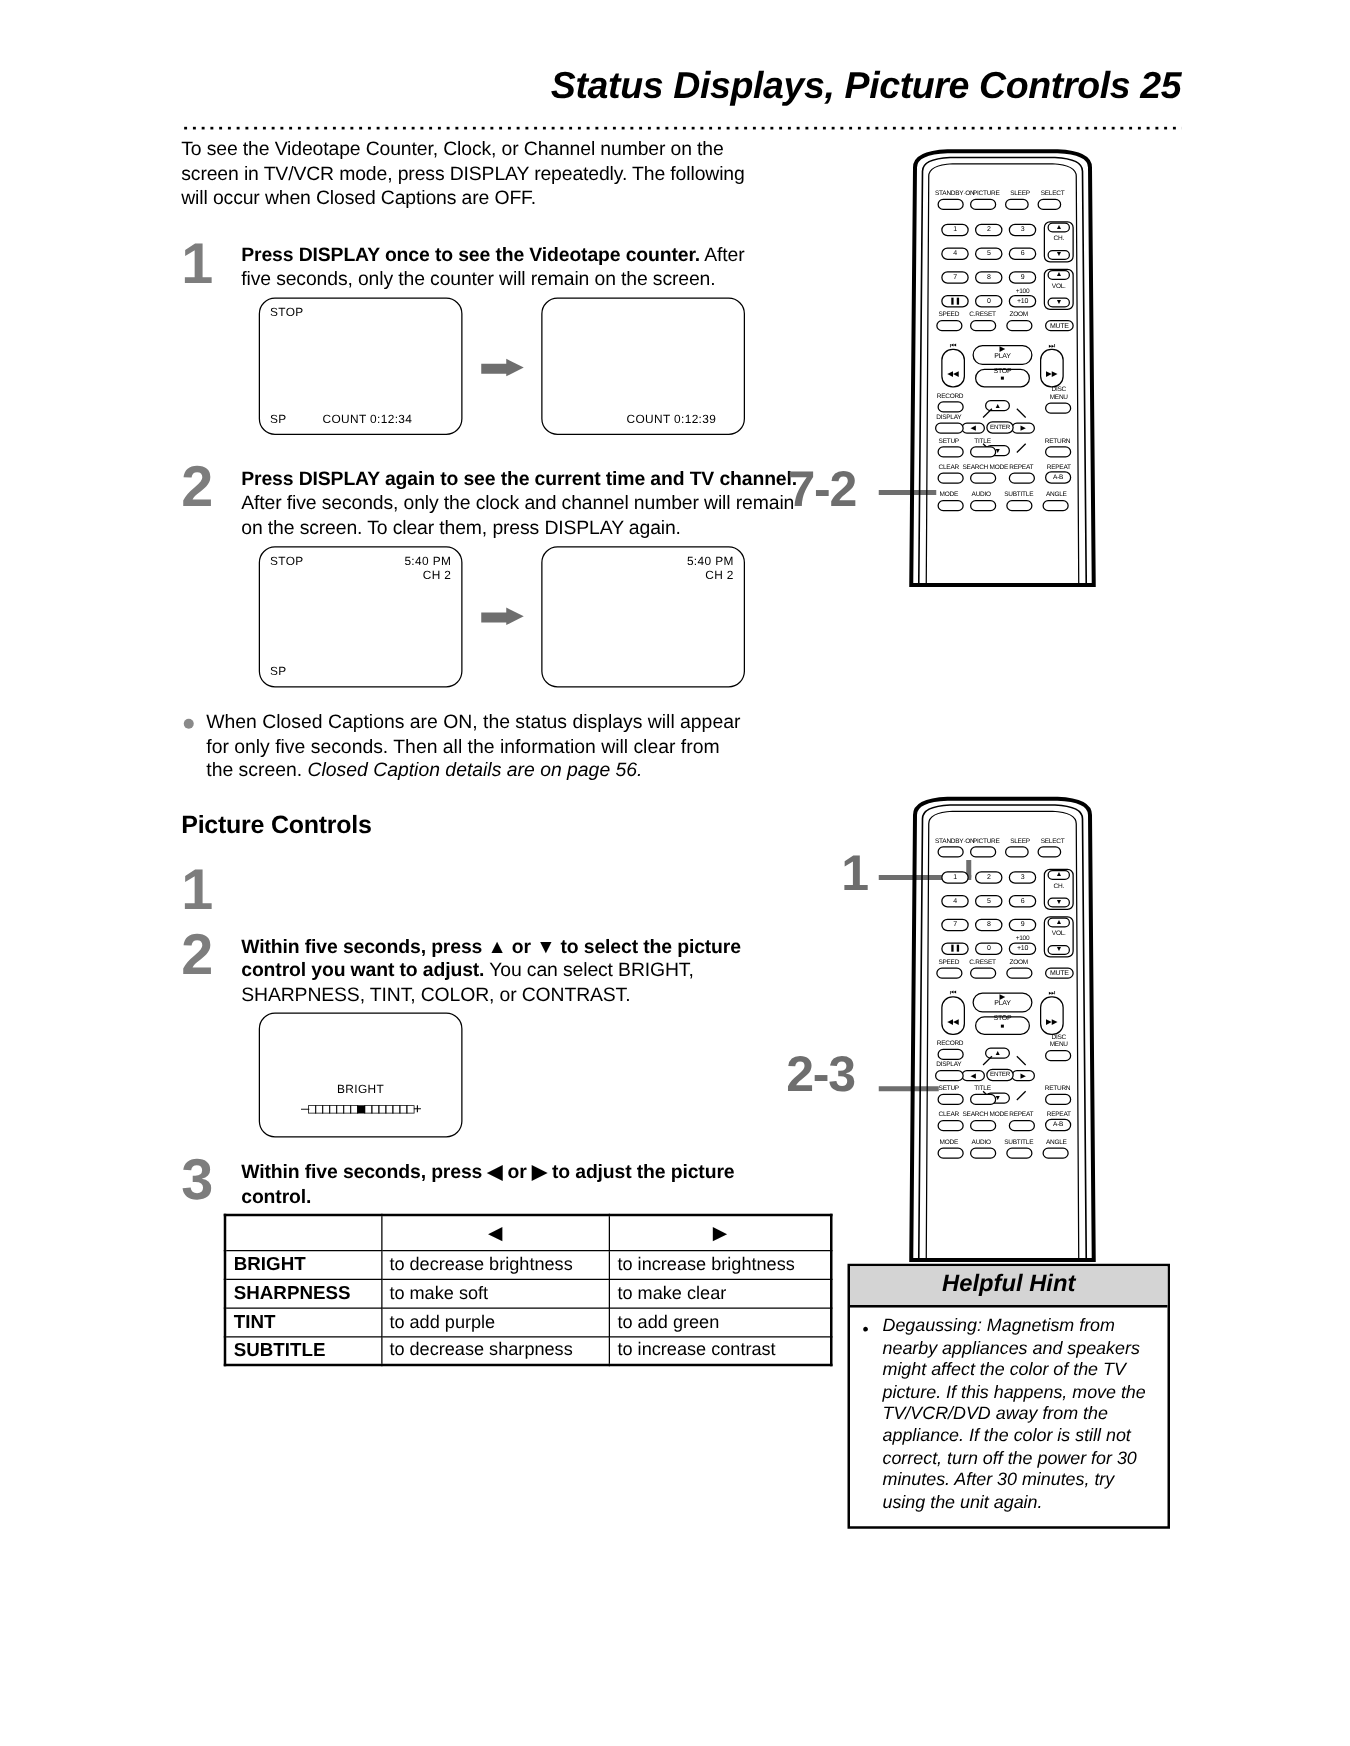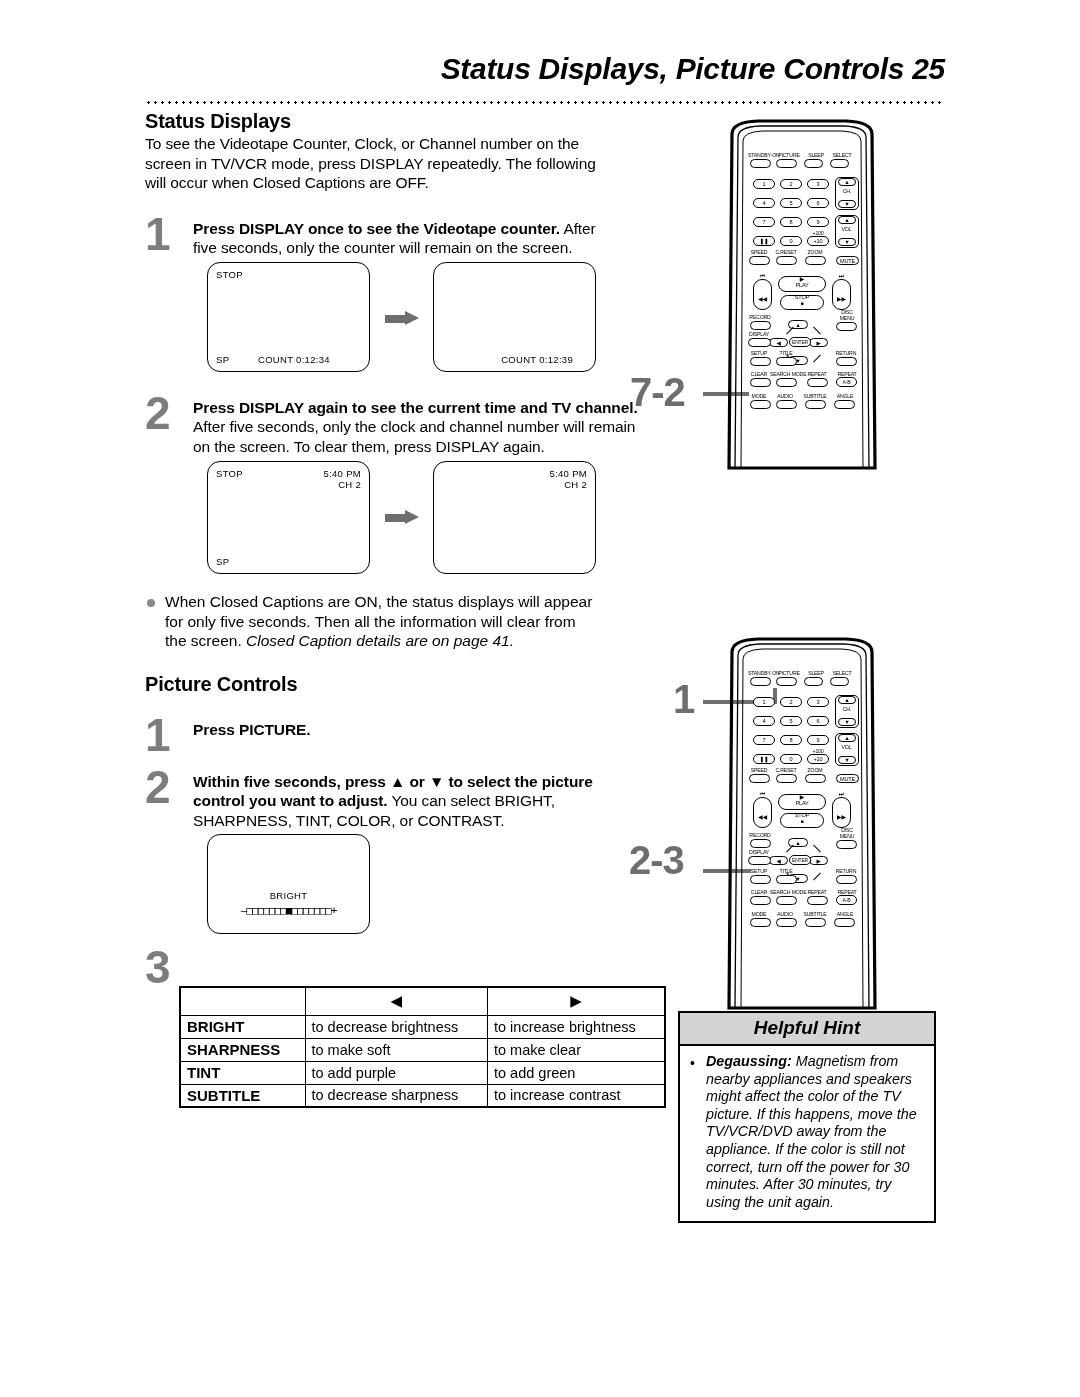--- a/index.html
+++ b/index.html
@@ -108,21 +108,21 @@
     background:#d4d4d4; border-bottom:2.5px solid #000;
     text-align:center; font-size:19px; font-weight:bold; font-style:italic;
     padding:4px 0 5px 0;
   }
   #hint-body { padding:7px 10px 10px 10px; position:relative; }
   #hint-body .bdot { position:absolute; left:10px; top:9px; font-size:14px; }
   #hint-body p {
     margin:0 0 0 16px; font-size:14.3px; line-height:17.6px;
     font-style:italic;
   }
-  #hint-body b { font-weight:bold; }
+  #hint-body b { font-weight:normal; }
 
   
   .callout-num {
     position:absolute; font-size:40px; font-weight:bold; color:#6e6e6e;
     line-height:40px; letter-spacing:-1px;
   }
   .callout-line { position:absolute; background:#6e6e6e; height:4px; }
   .callout-vline { position:absolute; background:#6e6e6e; width:4px; }
 
   
@@ -130,21 +130,20 @@
   .remote svg { display:block; }
 </style>
 </head>
 <body>
 
 <div id="page-title">Status Displays, Picture Controls  25</div>
 <div id="dotted-rule"></div>
 
 <div id="left-col">
 
-  <h2 class="section-head">Status Displays</h2>
   <p class="body-text" style="width:460px;">To see the Videotape Counter, Clock, or Channel number on the screen in TV/VCR mode, press DISPLAY repeatedly. The following will occur when Closed Captions are OFF.</p>
 
   <div class="step" style="margin-top:26px;">
     <div class="step-num">1</div>
     <div class="step-body" style="width:415px;">
       <p><span class="lead">Press DISPLAY once to see the Videotape counter.</span><span> After five seconds, only the counter will remain on the screen.</span></p>
     </div>
   </div>
 
   <div class="tv-row" style="height:120px; margin-top:4px;">
@@ -181,48 +180,48 @@
         <div class="head"></div>
     </div>
     <div class="tv" style="left:288px; top:0; width:163px; height:113px;">
       <span class="tr">5:40 PM</span>
       <span class="tr2">CH 2</span>
     </div>
   </div>
 
   <div class="note" style="margin-top:6px; width:452px;">
     <div class="dot"></div>
-    <p><span>When Closed Captions are ON, the status displays will appear for only five seconds. Then all the information will clear from the screen. </span><i>Closed Caption details are on page 41.</i></p>
+    <p><span>When Closed Captions are ON, the status displays will appear for only five seconds. Then all the information will clear from the screen. </span><i>Closed Caption details are on page 56.</i></p>
   </div>
 
   <h2 class="section-head" style="margin-top:22px;">Picture Controls</h2>
 
   <div class="step" style="margin-top:24px;">
     <div class="step-num">1</div>
-    <div class="step-body">
-      <p><span class="lead">Press PICTURE.</span></p>
-    </div>
   </div>
 
   <div class="step" style="margin-top:22px;">
     <div class="step-num">2</div>
     <div class="step-body" style="width:450px;">
       <p><span class="lead">Within five seconds, press ▲ or ▼ to select the picture control you want to adjust.</span><span> You can select BRIGHT, SHARPNESS, TINT, COLOR, or CONTRAST.</span></p>
     </div>
   </div>
 
   <div class="tv-row" style="height:108px; margin-top:4px;">
     <div class="tv" style="left:62px; top:0; width:163px; height:100px;">
       <span class="ctr-label">BRIGHT</span>
       <span class="ctr-bar">–□□□□□□□■□□□□□□□+</span>
     </div>
   </div>
 
   <div class="step" style="margin-top:10px;">
     <div class="step-num">3</div>
+    <div class="step-body" style="width:450px;">
+      <p><span class="lead">Within five seconds, press ◀ or ▶ to adjust the picture control.</span></p>
+    </div>
   </div>
 
   <table class="ctrl-table" style="margin-left:34px;">
     <tbody id="ctrl-table-body">
         <tr class="head">
           <td class="hdr-blank"></td>
           <td class="arrow-cell">◀</td>
           <td class="arrow-cell">▶</td>
         </tr>
         <tr>

